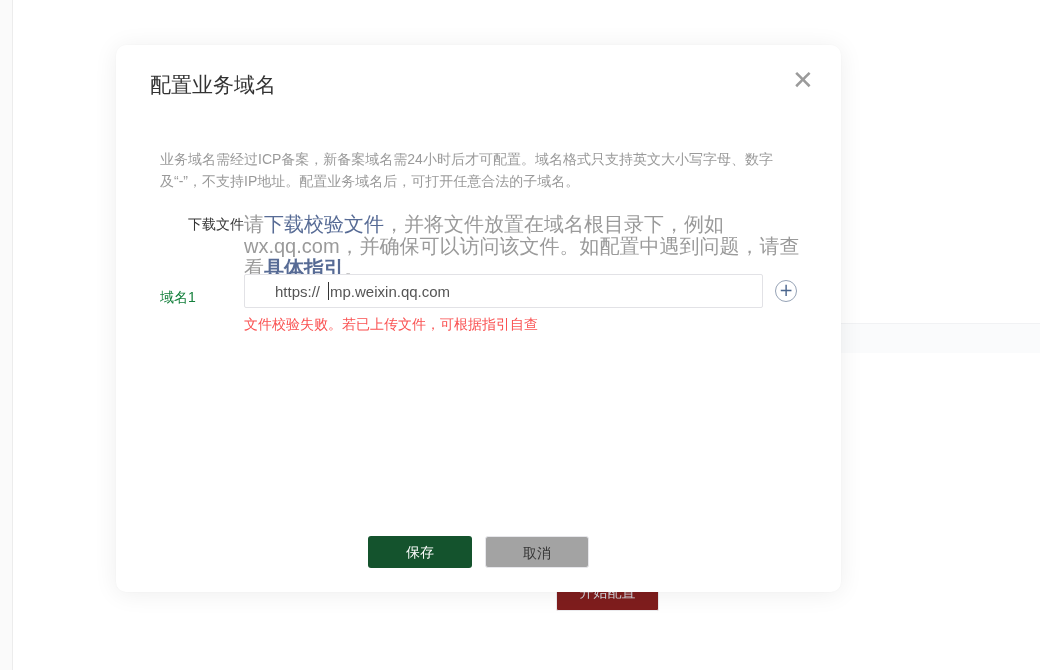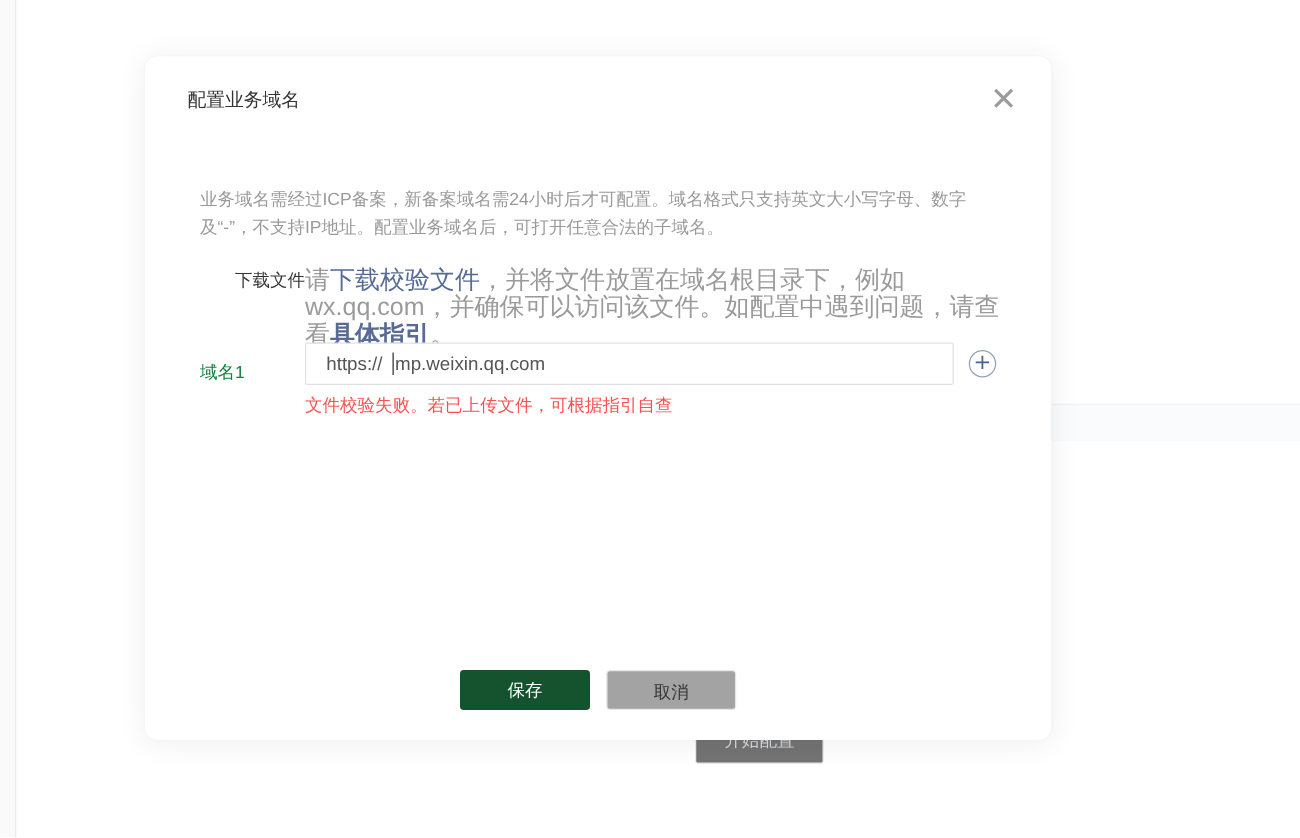--- a/index.html
+++ b/index.html
@@ -20,34 +20,34 @@
   .bg-divider-line {
     position: absolute; left: 830px; top: 323px; width: 210px; height: 1px;
     background: #f1f2f4;
   }
   .bg-band {
     position: absolute; left: 830px; top: 324px; width: 210px; height: 29px;
     background: #fafbfc;
   }
   .bg-start-btn {
     position: absolute; left: 556px; top: 573px; width: 103px; height: 38px;
-    background: #737373; border: 1px solid #ebebee; border-radius: 2px;
+    background: #7f1d1d; border: 1px solid #ebebee; border-radius: 2px;
     color: #d3d6dc; font-size: 14px; text-align: center; line-height: 36px;
   }
 
   
   .modal {
     position: absolute; left: 116px; top: 45px; width: 725px; height: 547px;
     background: #ffffff; border-radius: 10px;
     box-shadow: 0 2px 24px rgba(0,0,0,0.07), 0 0 2px rgba(0,0,0,0.03);
     z-index: 10;
   }
   .modal-title {
     position: absolute; left: 34px; top: 26px;
-    font-size: 15px; color: #333333;
+    font-size: 21px; color: #333333;
   }
   .modal-close {
     position: absolute; right: 25px; top: 22px; width: 26px; height: 26px;
     color: #9b9b9b; font-size: 26px; font-weight: 200; line-height: 26px;
     text-align: center; cursor: pointer; font-family: "DejaVu Sans", sans-serif;
   }
 
   .modal-intro {
     position: absolute; left: 44px; top: 103px; width: 624px;
     color: #9a9a9a; font-size: 14px; line-height: 22px;
@@ -65,21 +65,21 @@
   }
   .link { color: #576b95; text-decoration: none; cursor: pointer; }
   .link.bold { font-weight: bold; }
 
   .domain-label {
     position: absolute; left: 44px; top: 244px; color: #15803d; font-size: 14px;
   }
   .domain-input {
     position: absolute; left: 128px; top: 229px; width: 519px; height: 34px;
     border: 1px solid #e2e2e6; border-radius: 2px; background: #ffffff;
-    display: flex; align-items: center; padding-left: 16px;
+    display: flex; align-items: center; padding-left: 30px;
     font-size: 15px; color: #555555; cursor: text;
   }
   .domain-input .prefix { color: #555555; margin-right: 8px; }
   .caret {
     display: inline-block; width: 1px; height: 18px; background: #333;
     margin-right: 1px;
   }
   .add-domain-btn {
     position: absolute; left: 659px; top: 235px; width: 22px; height: 22px;
     border: 1px solid #96a3b6; border-radius: 50%;

